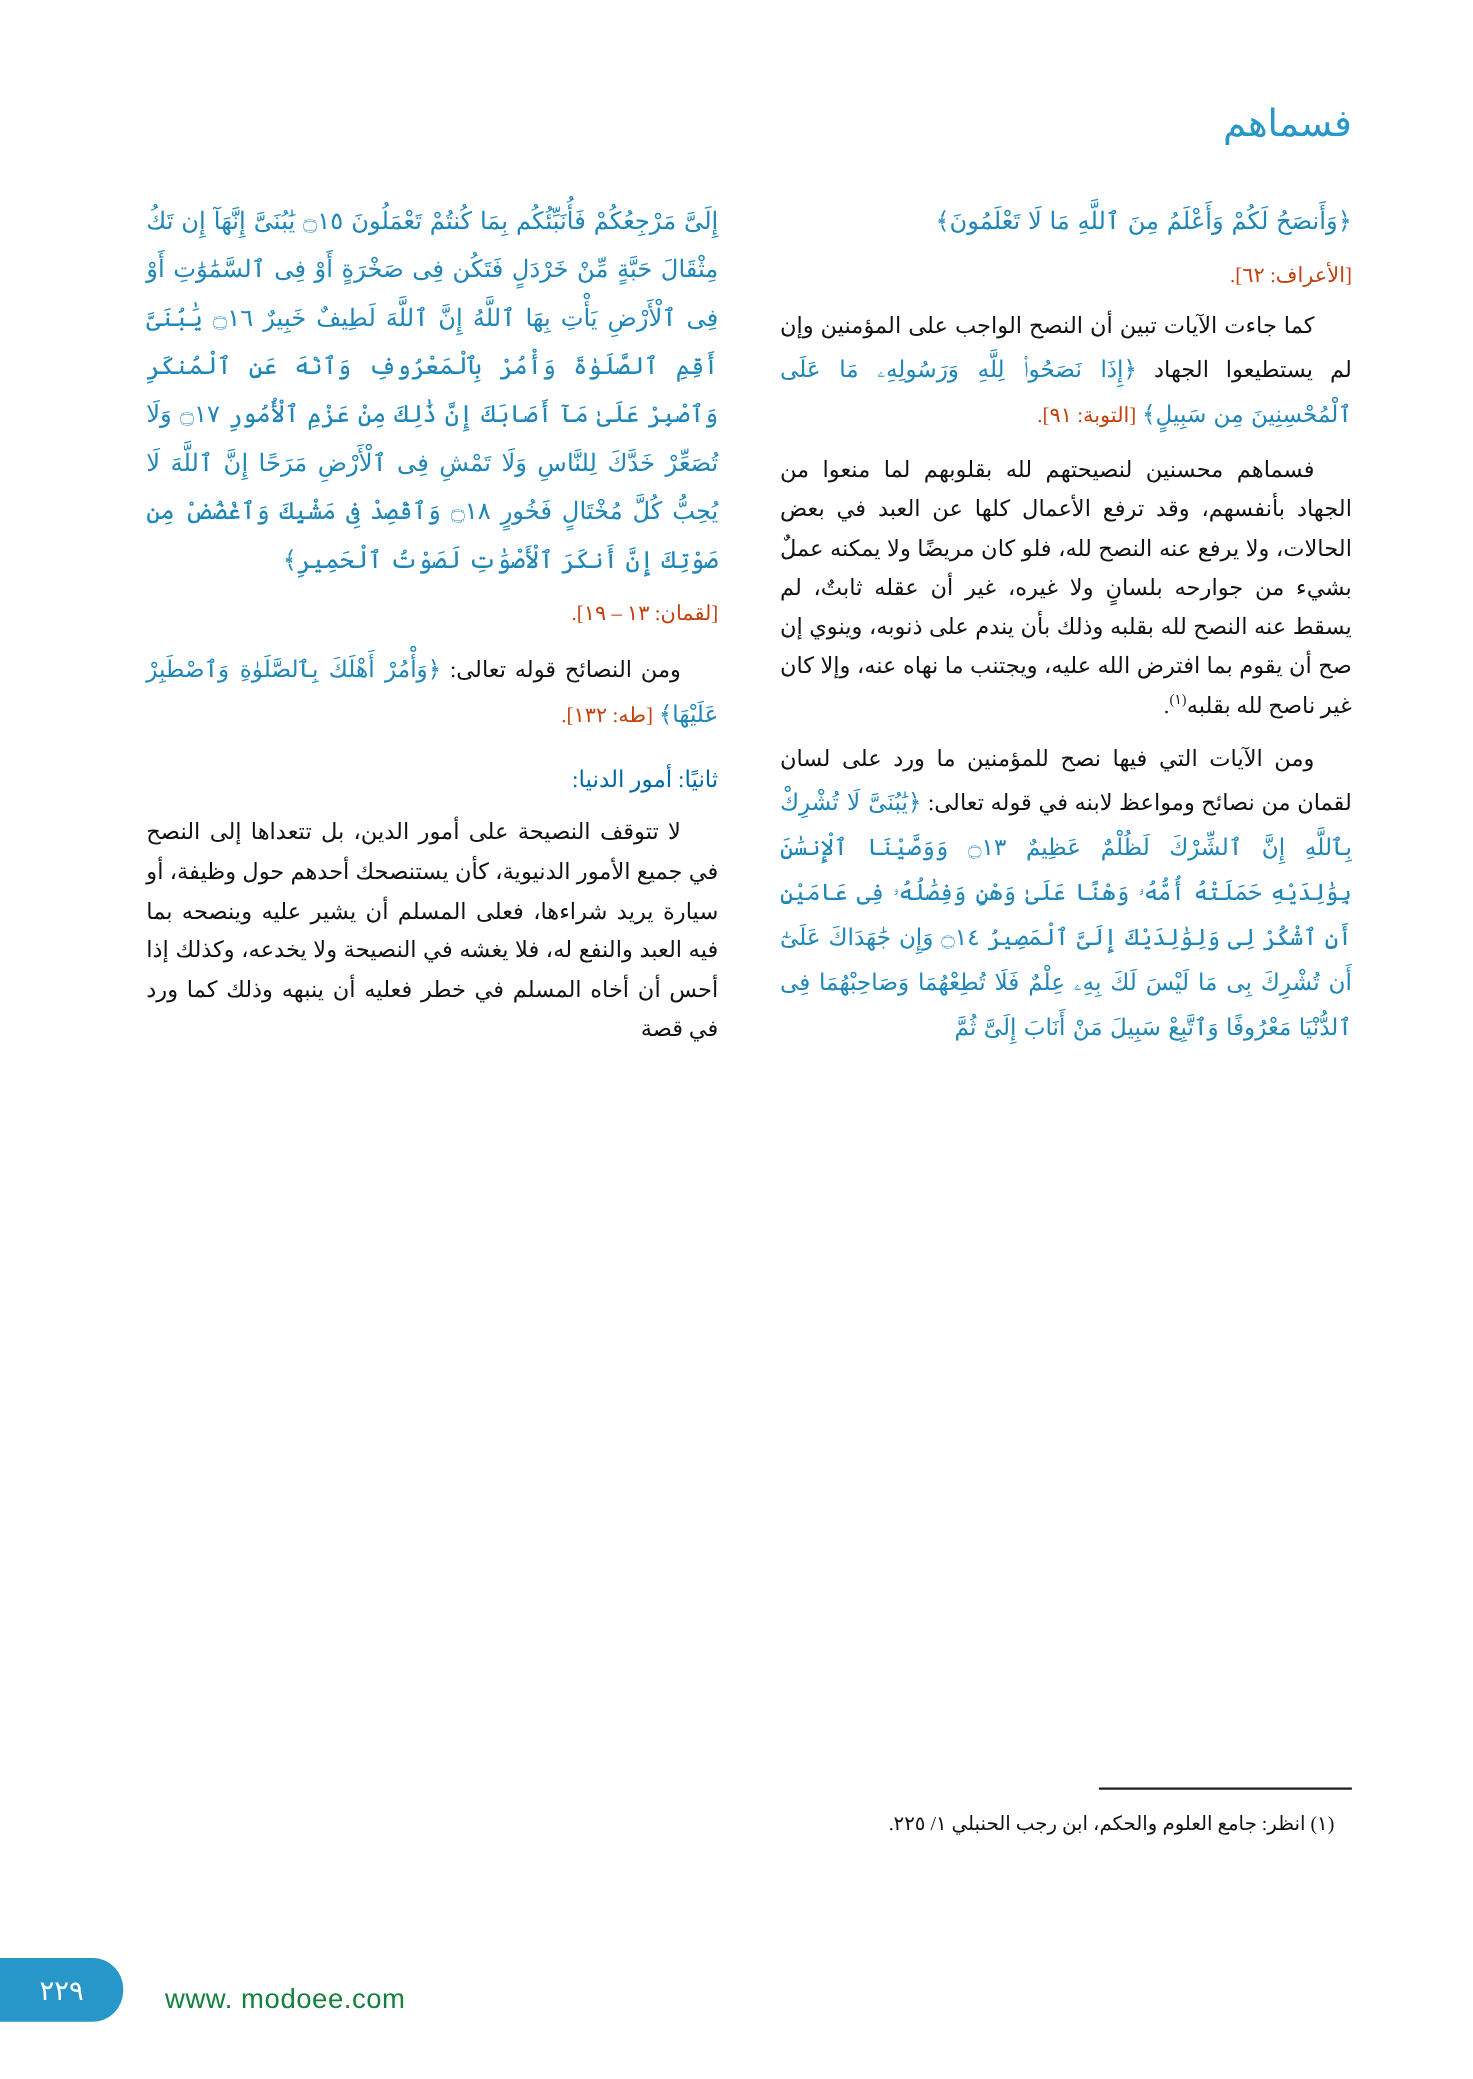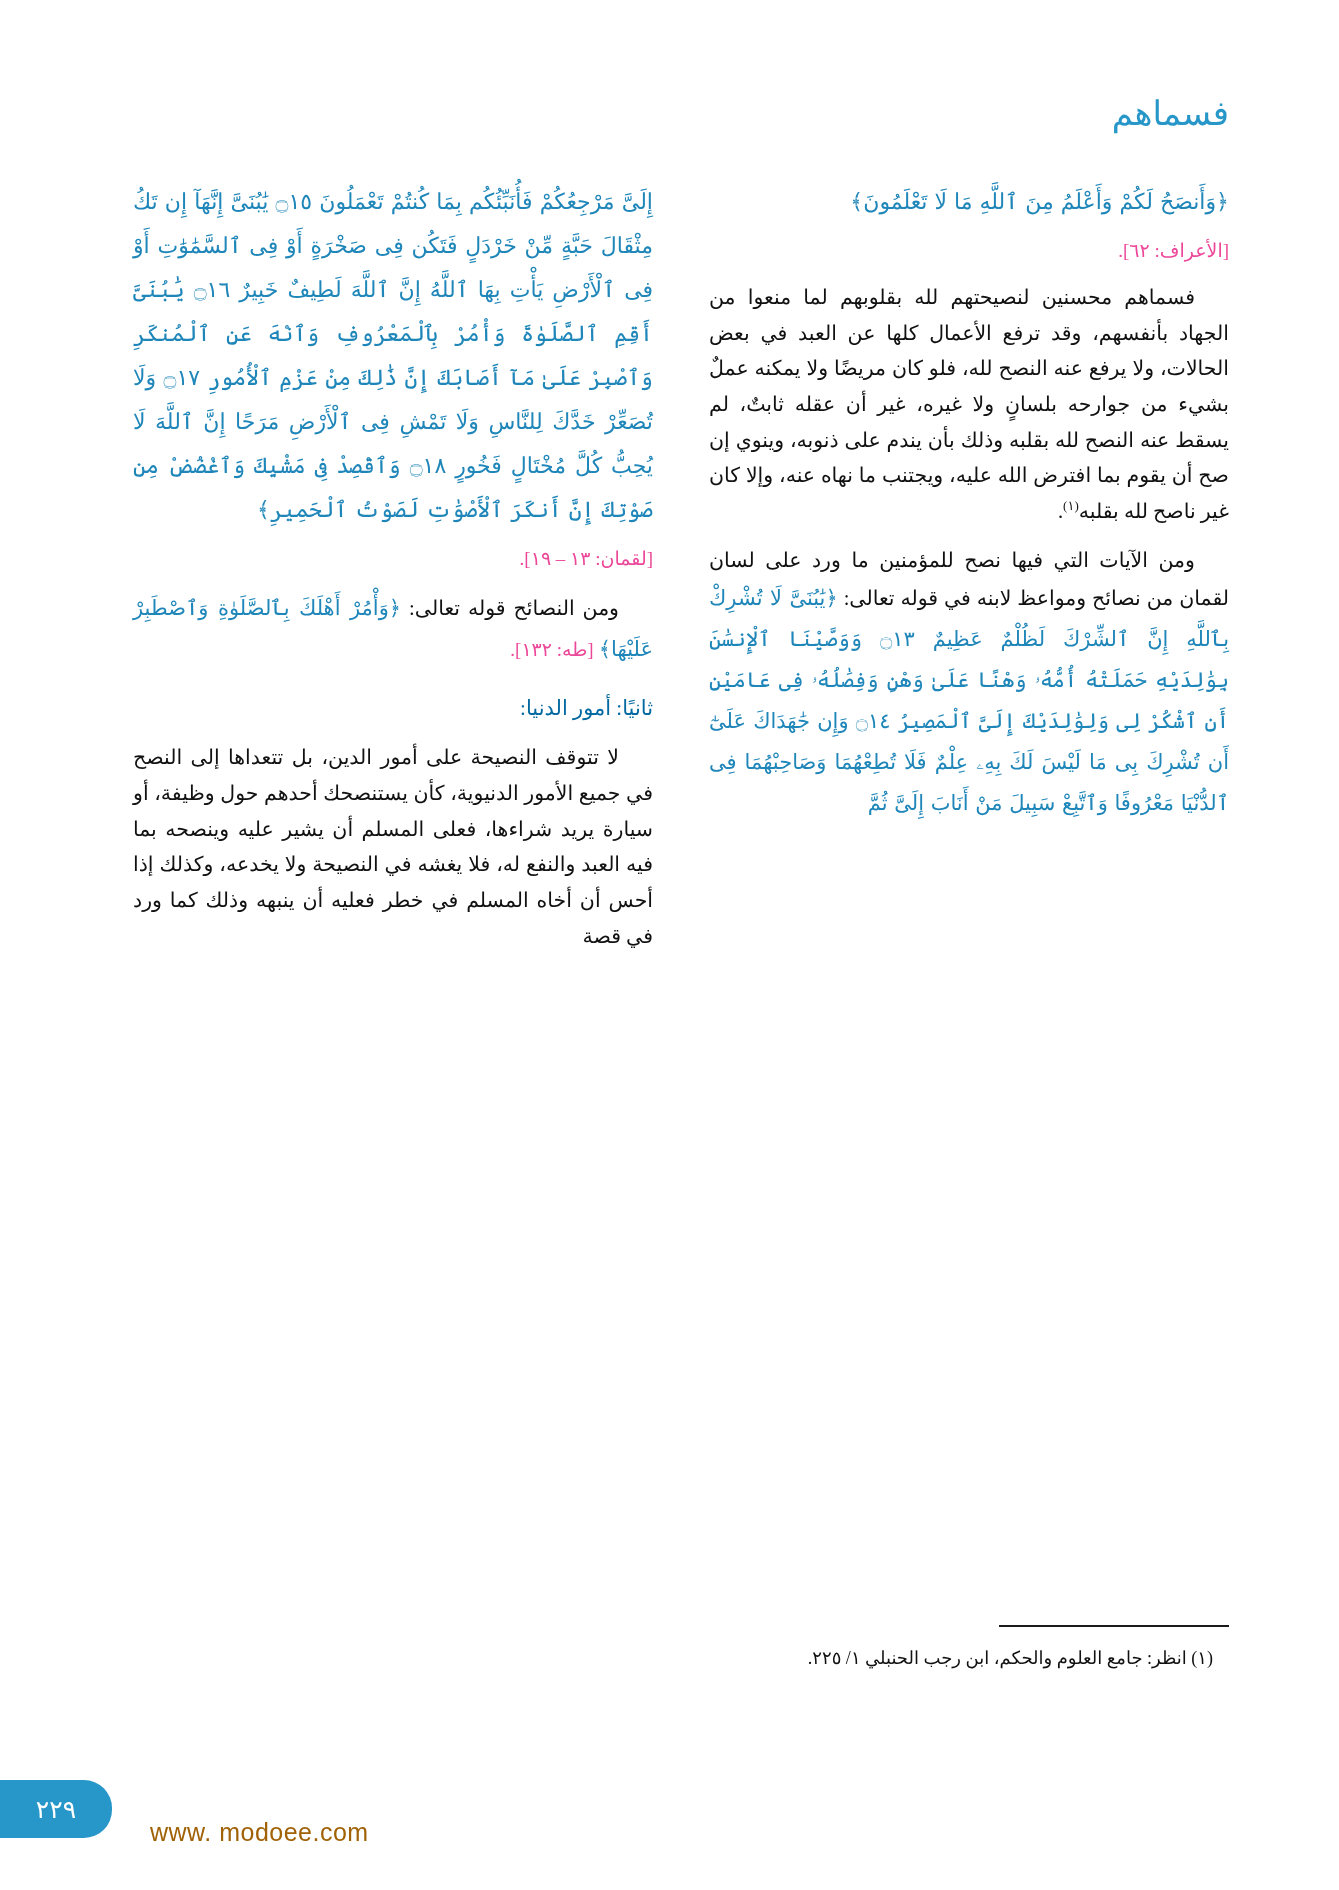--- a/index.html
+++ b/index.html
@@ -79,21 +79,21 @@
   .quran-block {
     margin: 0 0 10px 0;
     color: #1f86b9;
     font-family: "DejaVu Serif", serif;
     font-size: 22px;
     line-height: 2.0;
     text-align: justify;
     text-align-last: right;
   }
   .ref {
-    color: #ec4899;
+    color: #c2410c;
     font-size: 19px;
   }
   .subhead {
     color: #0369a1;
     font-size: 21px;
     margin: 20px 0 14px 0;
     font-weight: 400;
   }
   .sup {
     font-size: 13px;
@@ -145,22 +145,22 @@
   }
   .page-num {
     color: #ffffff;
     font-size: 25px;
     font-family: "DejaVu Serif", serif;
     letter-spacing: 2px;
   }
   .site-url {
     position: absolute;
     left: 150px;
-    bottom: 43px;
-    color: #a16207;
+    bottom: 58px;
+    color: #15803d;
     font-size: 25px;
     font-family: "Liberation Sans", sans-serif;
     direction: ltr;
     letter-spacing: 0.5px;
   }
 </style>
 </head>
 <body>
 
 <div class="page">
@@ -169,20 +169,25 @@
     <div class="chapter-title">فسماهم</div>
   </div>
 
   <div class="columns">
 
     <div class="col col-right">
 
       <p class="quran-block">﴿وَأَنصَحُ لَكُمْ وَأَعْلَمُ مِنَ ٱللَّهِ مَا لَا تَعْلَمُونَ﴾</p>
       <p class="ref">[الأعراف: ٦٢].</p>
 
+      <p class="indent">
+        <span>كما جاءت الآيات تبين أن النصح الواجب على المؤمنين وإن لم يستطيعوا الجهاد</span>
+        <span class="quran">﴿إِذَا نَصَحُوا۟ لِلَّهِ وَرَسُولِهِۦ مَا عَلَى ٱلْمُحْسِنِينَ مِن سَبِيلٍ﴾</span>
+        <span class="ref">[التوبة: ٩١].</span>
+      </p>
 
       <p class="indent">
         <span>فسماهم محسنين لنصيحتهم لله بقلوبهم لما منعوا من الجهاد بأنفسهم، وقد ترفع الأعمال كلها عن العبد في بعض الحالات، ولا يرفع عنه النصح لله، فلو كان مريضًا ولا يمكنه عملٌ بشيء من جوارحه بلسانٍ ولا غيره، غير أن عقله ثابتٌ، لم يسقط عنه النصح لله بقلبه وذلك بأن يندم على ذنوبه، وينوي إن صح أن يقوم بما افترض الله عليه، ويجتنب ما نهاه عنه، وإلا كان غير ناصح لله بقلبه</span><span class="sup">(١)</span><span>.</span>
       </p>
 
       <p class="indent">
         <span>ومن الآيات التي فيها نصح للمؤمنين ما ورد على لسان لقمان من نصائح ومواعظ لابنه في قوله تعالى:</span>
         <span class="quran">﴿يَٰبُنَىَّ لَا تُشْرِكْ بِٱللَّهِ إِنَّ ٱلشِّرْكَ لَظُلْمٌ عَظِيمٌ ۝١٣ وَوَصَّيْنَا ٱلْإِنسَٰنَ بِوَٰلِدَيْهِ حَمَلَتْهُ أُمُّهُۥ وَهْنًا عَلَىٰ وَهْنٍ وَفِصَٰلُهُۥ فِى عَامَيْنِ أَنِ ٱشْكُرْ لِى وَلِوَٰلِدَيْكَ إِلَىَّ ٱلْمَصِيرُ ۝١٤ وَإِن جَٰهَدَاكَ عَلَىٰٓ أَن تُشْرِكَ بِى مَا لَيْسَ لَكَ بِهِۦ عِلْمٌ فَلَا تُطِعْهُمَا وَصَاحِبْهُمَا فِى ٱلدُّنْيَا مَعْرُوفًا وَٱتَّبِعْ سَبِيلَ مَنْ أَنَابَ إِلَىَّ ثُمَّ</span>
       </p>
 

